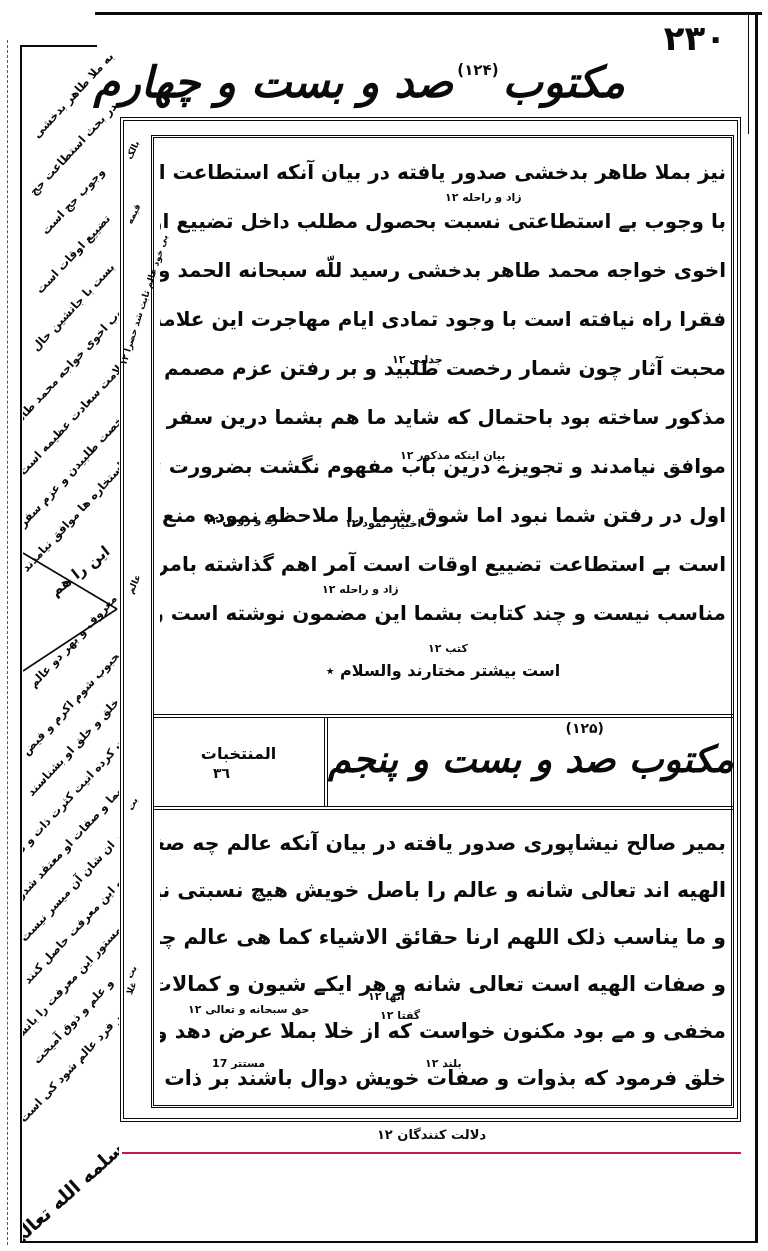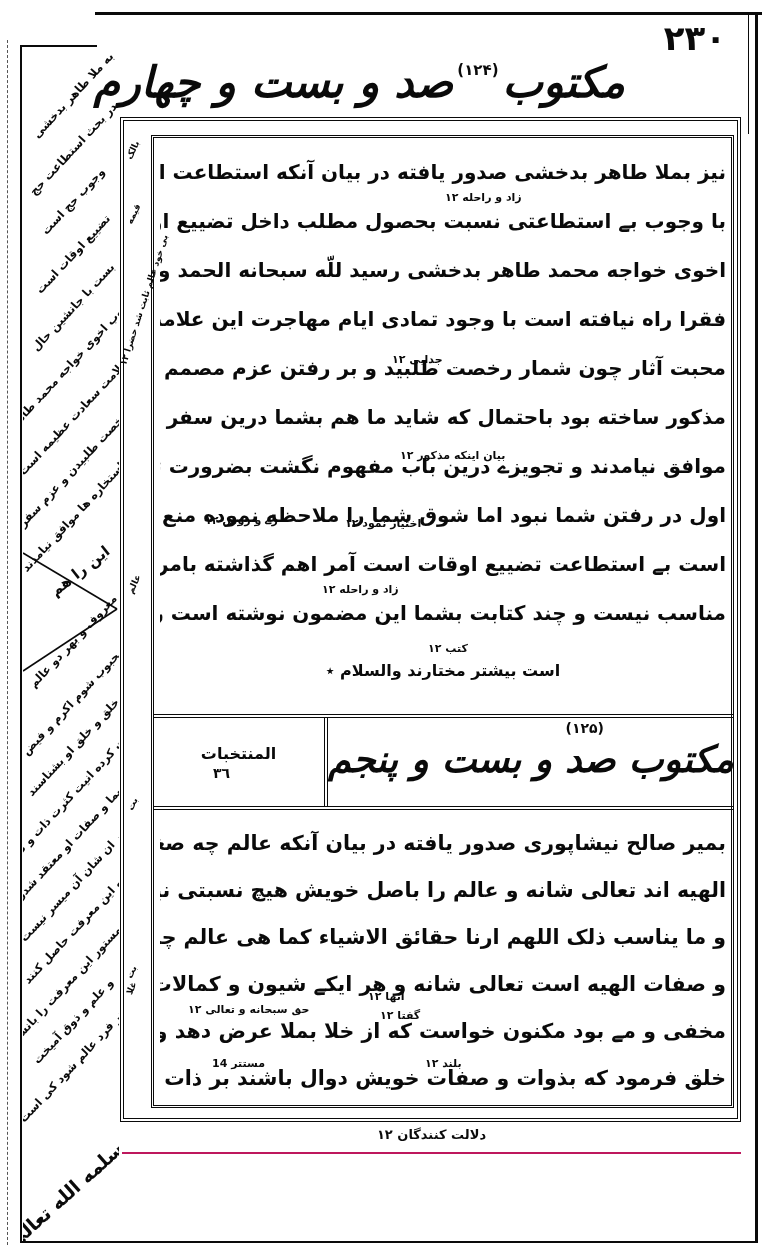--- a/index.html
+++ b/index.html
@@ -126,21 +126,21 @@
   </div>
 
   <div class="gloss g0">زاد و راحله ۱۲</div>
   <div class="gloss g1">بیان اینکه مذکور ۱۲</div>
   <div class="gloss g2">اختیار نمود ۱۲</div>
   <div class="gloss g3">رے و روش ۱۲</div>
   <div class="gloss g4">زاد و راحله ۱۲</div>
   <div class="gloss g5">کتب ۱۲</div>
   <div class="gloss g6">آنها ۱۲</div>
   <div class="gloss g7">حق سبحانه و تعالی ۱۲</div>
-  <div class="gloss g8">مستتر 14</div>
+  <div class="gloss g8">مستتر 17</div>
   <div class="gloss g9">گفتا ۱۲</div>
   <div class="gloss g10">بلند ۱۲</div>
   <div class="gloss g11">جدایی ۱۲</div>
 
   <div id="footnote-strip">دلالت کنندگان ۱۲</div>
 
   <div id="margin-col">
     <div class="note n0">به ملا طاهر بدخشی</div>
     <div class="note n1">در بحث استطاعت حج</div>
     <div class="note n2">وجوب حج است</div>

